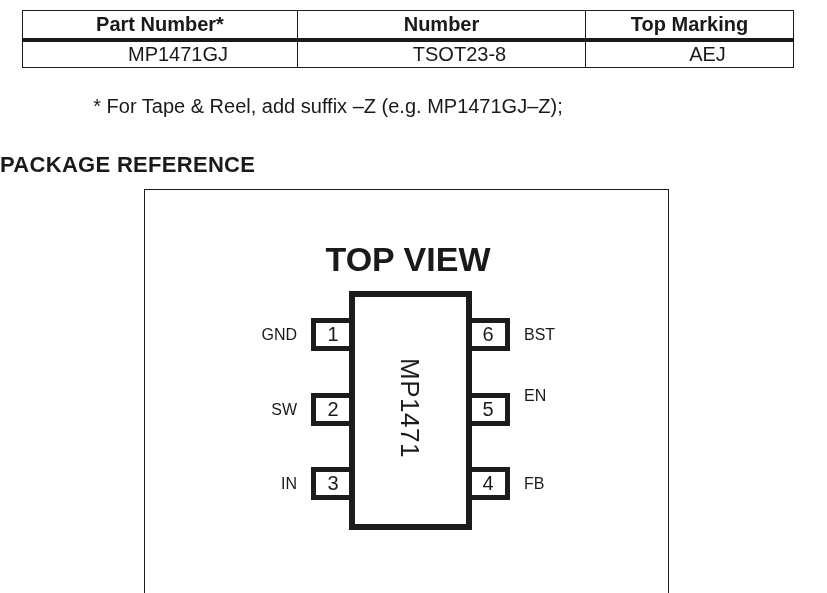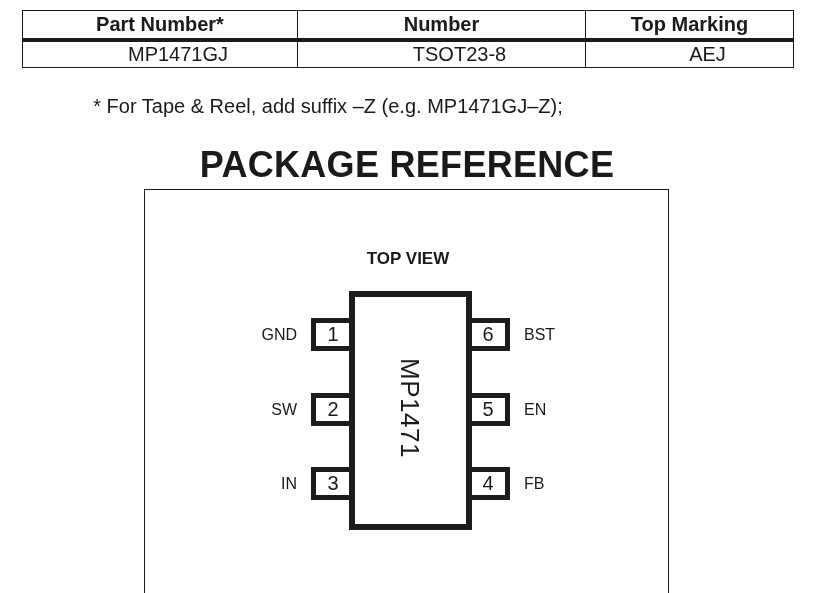--- a/index.html
+++ b/index.html
@@ -54,22 +54,21 @@
       top: 94px;
       text-align: center;
       font-size: 20px;
       line-height: 24px;
     }
     .section-title {
       position: absolute;
       left: 0;
       width: 814px;
       top: 148px;
-      text-align: center;
-      font-size: 36px;
+      font-size: 22px;
       font-weight: bold;
       line-height: 34px;
       letter-spacing: 0.3px;
     }
     .pkg-frame {
       position: absolute;
       left: 144px;
       top: 189px;
       width: 525px;
       height: 420px;
@@ -77,21 +76,21 @@
       border-right: 1.5px solid #1a1a1a;
       border-top: 1.5px solid #1a1a1a;
       box-sizing: border-box;
     }
     .top-view {
       position: absolute;
       left: 0;
       width: 816px;
       top: 244px;
       text-align: center;
-      font-size: 17px;
+      font-size: 34px;
       font-weight: bold;
       line-height: 30px;
     }
     .ic-body {
       position: absolute;
       left: 349px;
       top: 291px;
       width: 123px;
       height: 239px;
       border: 6px solid #1c1c1c;
@@ -170,14 +169,14 @@
 <div class="pin right" style="top:467px;">4</div>
 
 <div class="ic-body"></div>
 <div class="ic-marking">MP1471</div>
 
 <div class="pin-label left" style="top:323px;">GND</div>
 <div class="pin-label left" style="top:398px;">SW</div>
 <div class="pin-label left" style="top:472px;">IN</div>
 
 <div class="pin-label right" style="top:323px;">BST</div>
-<div class="pin-label right" style="top:398px;">EN</div>
+<div class="pin-label right" style="top:384px;">EN</div>
 <div class="pin-label right" style="top:472px;">FB</div>
 
 </body></html>

